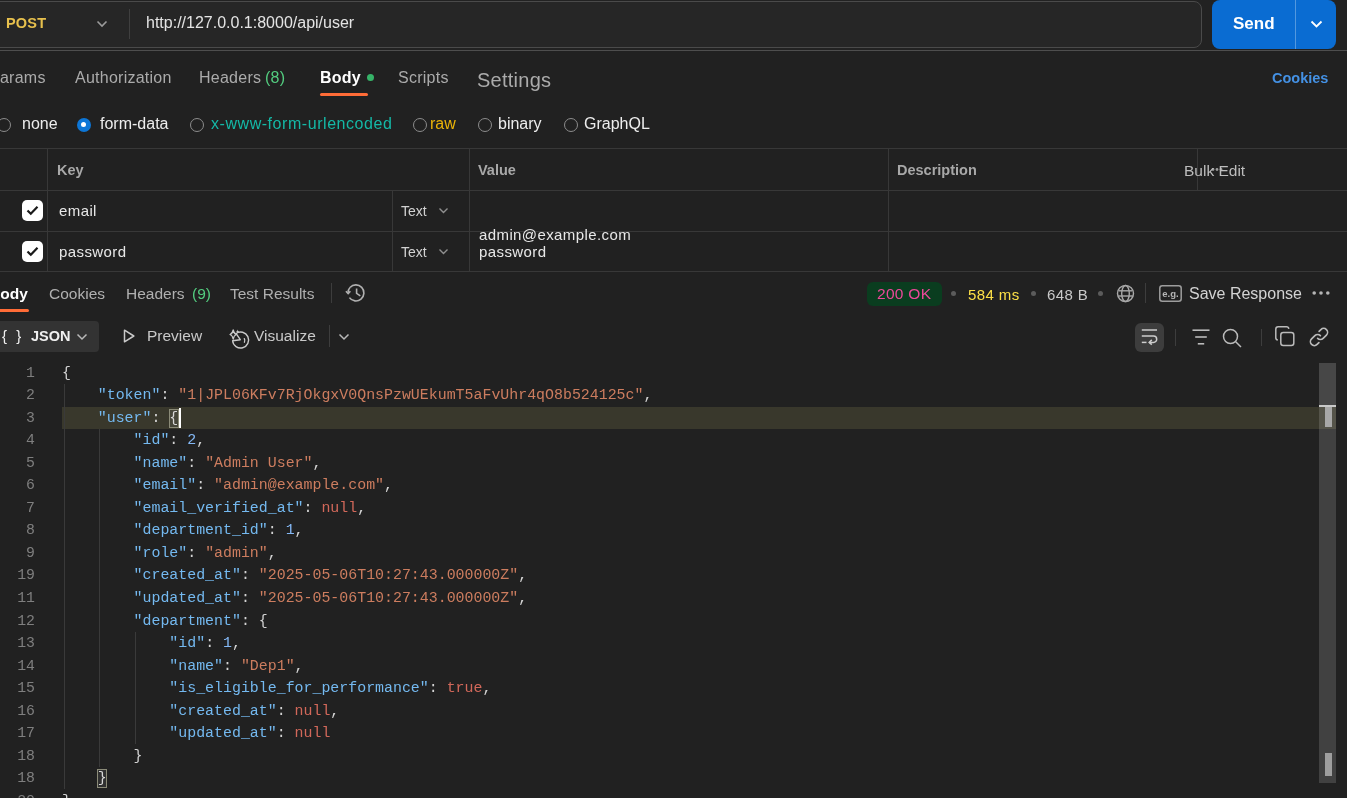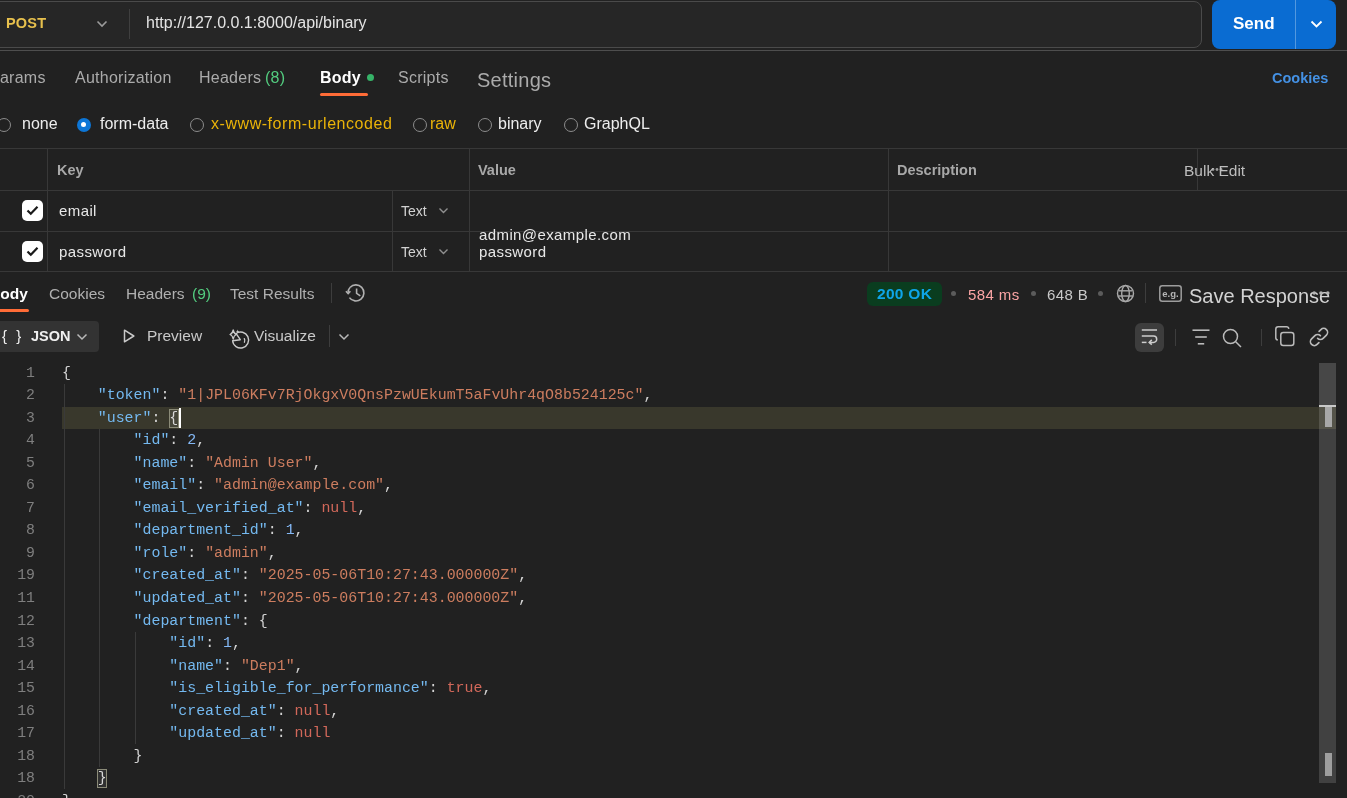--- a/index.html
+++ b/index.html
@@ -19,21 +19,21 @@
 <div id="root">
 
   <div class="abs" id="topbar" style="left:0;top:0;width:1347px;height:50.5px;background:#222222;border-bottom:1px solid #4e4e4e;"></div>
 
   <div class="abs" style="left:-20px;top:1px;width:1222px;height:47px;border:1px solid #4a4a4a;border-radius:8px;background:#262626;"></div>
   <div class="txt" style="left:6px;top:15px;font-size:14.5px;font-weight:700;color:#e7c04d;letter-spacing:0.2px;">POST</div>
   <svg style="left:96px;top:19px;" width="12" height="10" viewBox="0 0 12 10">
       <polyline points="1.5,2.5 6,7 10.5,2.5" fill="none" stroke="#9b9b9b" stroke-width="1.6"></polyline>
     </svg>
   <div class="abs" style="left:129px;top:9px;width:1px;height:30px;background:#3f3f3f;"></div>
-  <div class="txt" style="left:146px;top:14px;font-size:16px;color:#e4e4e4;">http://127.0.0.1:8000/api/binary</div>
+  <div class="txt" style="left:146px;top:14px;font-size:16px;color:#e4e4e4;">http://127.0.0.1:8000/api/user</div>
 
   <div class="abs" style="left:1212px;top:0px;width:124px;height:49px;background:#0a6cd2;border-radius:8px;"></div>
   <div class="abs" style="left:1295px;top:0px;width:1px;height:49px;background:rgba(255,255,255,0.30);"></div>
   <div class="txt" style="left:1233px;top:14px;font-size:17px;font-weight:700;color:#ffffff;">Send</div>
   <svg style="left:1310px;top:20px;" width="13" height="9" viewBox="0 0 13 9">
       <polyline points="1.5,1.5 6.5,6.5 11.5,1.5" fill="none" stroke="#fff" stroke-width="1.8"></polyline>
     </svg>
 
   <div class="txt" style="left:-11px;top:69px;font-size:16px;letter-spacing:0.25px;color:#ababab;">Params</div>
   <div class="txt" style="left:75px;top:69px;font-size:16px;letter-spacing:0.25px;color:#ababab;">Authorization</div>
@@ -45,21 +45,21 @@
   <div class="txt" style="left:398px;top:69px;font-size:16px;letter-spacing:0.25px;color:#ababab;">Scripts</div>
   <div class="txt" style="left:477px;top:69px;font-size:20px;letter-spacing:0.25px;color:#ababab;">Settings</div>
   <div class="txt" style="left:1272px;top:70px;font-size:14.5px;font-weight:700;color:#4491e4;">Cookies</div>
 
   <div class="abs" style="left:-3px;top:117.5px;width:14px;height:14px;border:1.5px solid #8c8c8c;border-radius:50%;"></div>
   <div class="txt" style="left:22px;top:115px;font-size:16px;color:#ededed;">none</div>
   <div class="abs" style="left:76.5px;top:117.5px;width:14px;height:14px;background:#0d76d6;border-radius:50%;"></div>
   <div class="abs" style="left:81px;top:122px;width:5px;height:5px;background:#ffffff;border-radius:50%;"></div>
   <div class="txt" style="left:100px;top:115px;font-size:16px;color:#ededed;">form-data</div>
   <div class="abs" style="left:190px;top:117.5px;width:14px;height:14px;border:1.5px solid #8c8c8c;border-radius:50%;"></div>
-  <div class="txt" style="left:211px;top:115px;font-size:16px;letter-spacing:0.55px;color:#eab308;">x-www-form-urlencoded</div>
+  <div class="txt" style="left:211px;top:115px;font-size:16px;letter-spacing:0.55px;color:#14b8a6;">x-www-form-urlencoded</div>
   <div class="abs" style="left:412.5px;top:117.5px;width:14px;height:14px;border:1.5px solid #8c8c8c;border-radius:50%;"></div>
   <div class="txt" style="left:430px;top:115px;font-size:16px;color:#eab308;">raw</div>
   <div class="abs" style="left:478px;top:117.5px;width:14px;height:14px;border:1.5px solid #8c8c8c;border-radius:50%;"></div>
   <div class="txt" style="left:498px;top:115px;font-size:16px;color:#ededed;">binary</div>
   <div class="abs" style="left:564px;top:117.5px;width:14px;height:14px;border:1.5px solid #8c8c8c;border-radius:50%;"></div>
   <div class="txt" style="left:584px;top:115px;font-size:16px;color:#ededed;">GraphQL</div>
 
   <div class="abs" style="left:0;top:148px;width:1347px;height:1px;background:#383838;"></div>
   <div class="abs" style="left:0;top:190px;width:1347px;height:1px;background:#383838;"></div>
   <div class="abs" style="left:0;top:230.5px;width:1347px;height:1px;background:#383838;"></div>
@@ -111,38 +111,38 @@
   <div class="txt" style="left:230px;top:285px;font-size:15.5px;color:#b0b0b0;">Test Results</div>
   <div class="abs" style="left:331px;top:283px;width:1px;height:20px;background:#3d3d3d;"></div>
   <svg style="left:345px;top:283px;" width="22" height="20" viewBox="0 0 22 20">
     <path d="M5.0 4.5 A 8 8 0 1 1 4.4 14.6" fill="none" stroke="#b0b0b0" stroke-width="1.6"></path>
     <path d="M5.0 4.5 Q 3.0 6.6 3.1 9.8" fill="none" stroke="#b0b0b0" stroke-width="1.6"></path>
     <path d="M0.9 8.3 L 3.15 10.6 L 5.4 8.3" fill="none" stroke="#b0b0b0" stroke-width="1.6"></path>
     <polyline points="11.6,5.6 11.6,10.4 15.3,12.9" fill="none" stroke="#b0b0b0" stroke-width="1.6"></polyline>
   </svg>
 
   <div class="abs" style="left:867px;top:282px;width:75px;height:24px;background:#0a3d1f;border-radius:6px;"></div>
-  <div class="txt" style="left:877px;top:285px;font-size:15.5px;font-weight:700;letter-spacing:0.3px;color:#0ea5e9;">200 OK</div>
+  <div class="txt" style="left:877px;top:285px;font-size:15.5px;font-weight:400;letter-spacing:0.3px;color:#ec4899;">200 OK</div>
   <div class="abs" style="left:951px;top:291px;width:5px;height:5px;border-radius:50%;background:#5b5b5b;"></div>
-  <div class="txt" style="left:968px;top:286px;font-size:15px;letter-spacing:0.4px;color:#fca5a5;">584 ms</div>
+  <div class="txt" style="left:968px;top:286px;font-size:15px;letter-spacing:0.4px;color:#fde047;">584 ms</div>
   <div class="abs" style="left:1031px;top:291px;width:5px;height:5px;border-radius:50%;background:#5b5b5b;"></div>
   <div class="txt" style="left:1047px;top:286px;font-size:15px;letter-spacing:0.4px;color:#c9c9c9;">648 B</div>
   <div class="abs" style="left:1098px;top:291px;width:5px;height:5px;border-radius:50%;background:#5b5b5b;"></div>
   <svg style="left:1116px;top:284px;" width="19" height="19" viewBox="0 0 19 19">
     <circle cx="9.5" cy="9.5" r="8" fill="none" stroke="#a8a8a8" stroke-width="1.4"></circle>
     <ellipse cx="9.5" cy="9.5" rx="3.8" ry="8" fill="none" stroke="#a8a8a8" stroke-width="1.4"></ellipse>
     <line x1="2.6" y1="6.8" x2="16.4" y2="6.8" stroke="#a8a8a8" stroke-width="1.4"></line>
     <line x1="2.2" y1="12" x2="16.8" y2="12" stroke="#a8a8a8" stroke-width="1.4"></line>
   </svg>
   <div class="abs" style="left:1145px;top:283px;width:1px;height:20px;background:#3d3d3d;"></div>
   <svg style="left:1159px;top:285px;" width="23" height="17" viewBox="0 0 23 17">
     <rect x="0.8" y="0.8" width="21.4" height="15.4" rx="2.5" fill="none" stroke="#9d9d9d" stroke-width="1.5"></rect>
     <text x="11.5" y="12" font-size="9.5" fill="#b5b5b5" text-anchor="middle" font-family="Liberation Sans, sans-serif" font-weight="600">e.g.</text>
   </svg>
-  <div class="txt" style="left:1189px;top:285px;font-size:20px;color:#d3d3d3;">Save Response</div>
+  <div class="txt" style="left:1189px;top:285px;font-size:16px;color:#d3d3d3;">Save Response</div>
   <svg style="left:1311px;top:290px;" width="20" height="6" viewBox="0 0 20 6">
       <circle cx="3.2" cy="3" r="1.8" fill="#b5b5b5"></circle>
       <circle cx="10" cy="3" r="1.8" fill="#b5b5b5"></circle>
       <circle cx="16.8" cy="3" r="1.8" fill="#b5b5b5"></circle>
     </svg>
 
   <div class="abs" style="left:-10px;top:320.5px;width:109px;height:31.5px;background:#333333;border-radius:4px;"></div>
   <div class="txt" style="left:2px;top:327px;font-size:15px;letter-spacing:2.5px;color:#f0f0f0;">{ }</div>
   <div class="txt" style="left:31px;top:328px;font-size:14.5px;font-weight:600;color:#f0f0f0;">JSON</div>
   <svg style="left:76px;top:333px;" width="12" height="8" viewBox="0 0 12 8">

